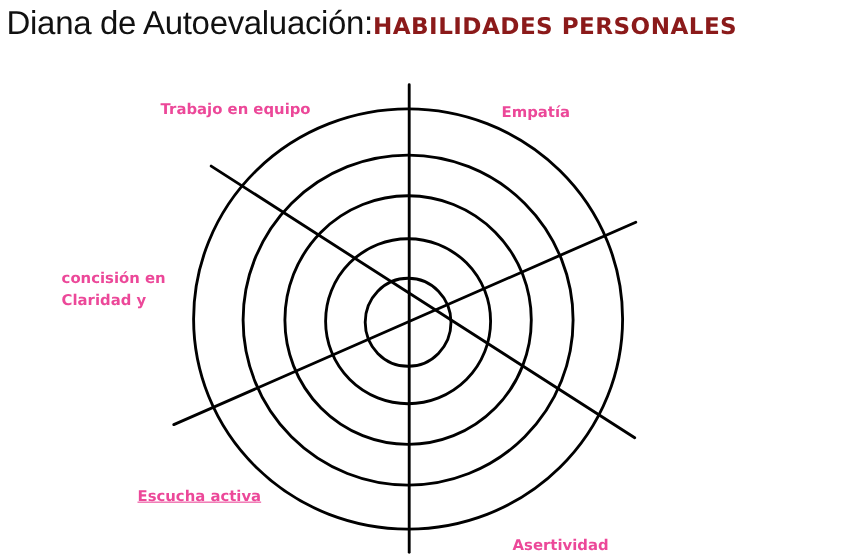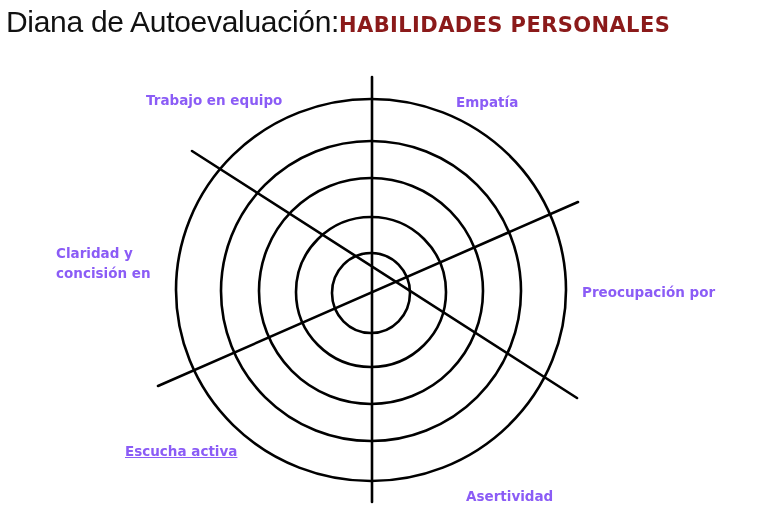--- a/index.html
+++ b/index.html
@@ -37,21 +37,21 @@
     svg.target {
       position: absolute;
       left: 0;
       top: 0;
     }
     .label {
       position: absolute;
       font-family: "DejaVu Sans", sans-serif;
       font-weight: bold;
       font-size: 13.5px;
-      color: #8b5cf6;
+      color: #ec4899;
       line-height: 20px;
       white-space: nowrap;
     }
     .label span { display: block; }
   </style>
 </head>
 <body>
 
 <div class="title">
   <span class="title-main">Diana de Autoevaluación:</span><span class="title-sub">HABILIDADES PERSONALES</span>
@@ -74,26 +74,25 @@
 
 <div class="label" style="left:146px; top:90px;">
   <span>Trabajo en equipo</span>
 </div>
 
 <div class="label" style="left:456px; top:92px;">
   <span>Empatía</span>
 </div>
 
 <div class="label" style="left:56px; top:243px;">
+  <span>concisión en</span>
   <span>Claridad y</span>
-  <span>concisión en</span>
 </div>
 
 <div class="label" style="left:582px; top:282px;">
-  <span>Preocupación por</span>
 </div>
 
 <div class="label" style="left:125px; top:441px;text-decoration:underline;">
   <span>Escucha activa</span>
 </div>
 
 <div class="label" style="left:466px; top:465px;margin-top:21px;">
   <span>Asertividad</span>
 </div>
 

